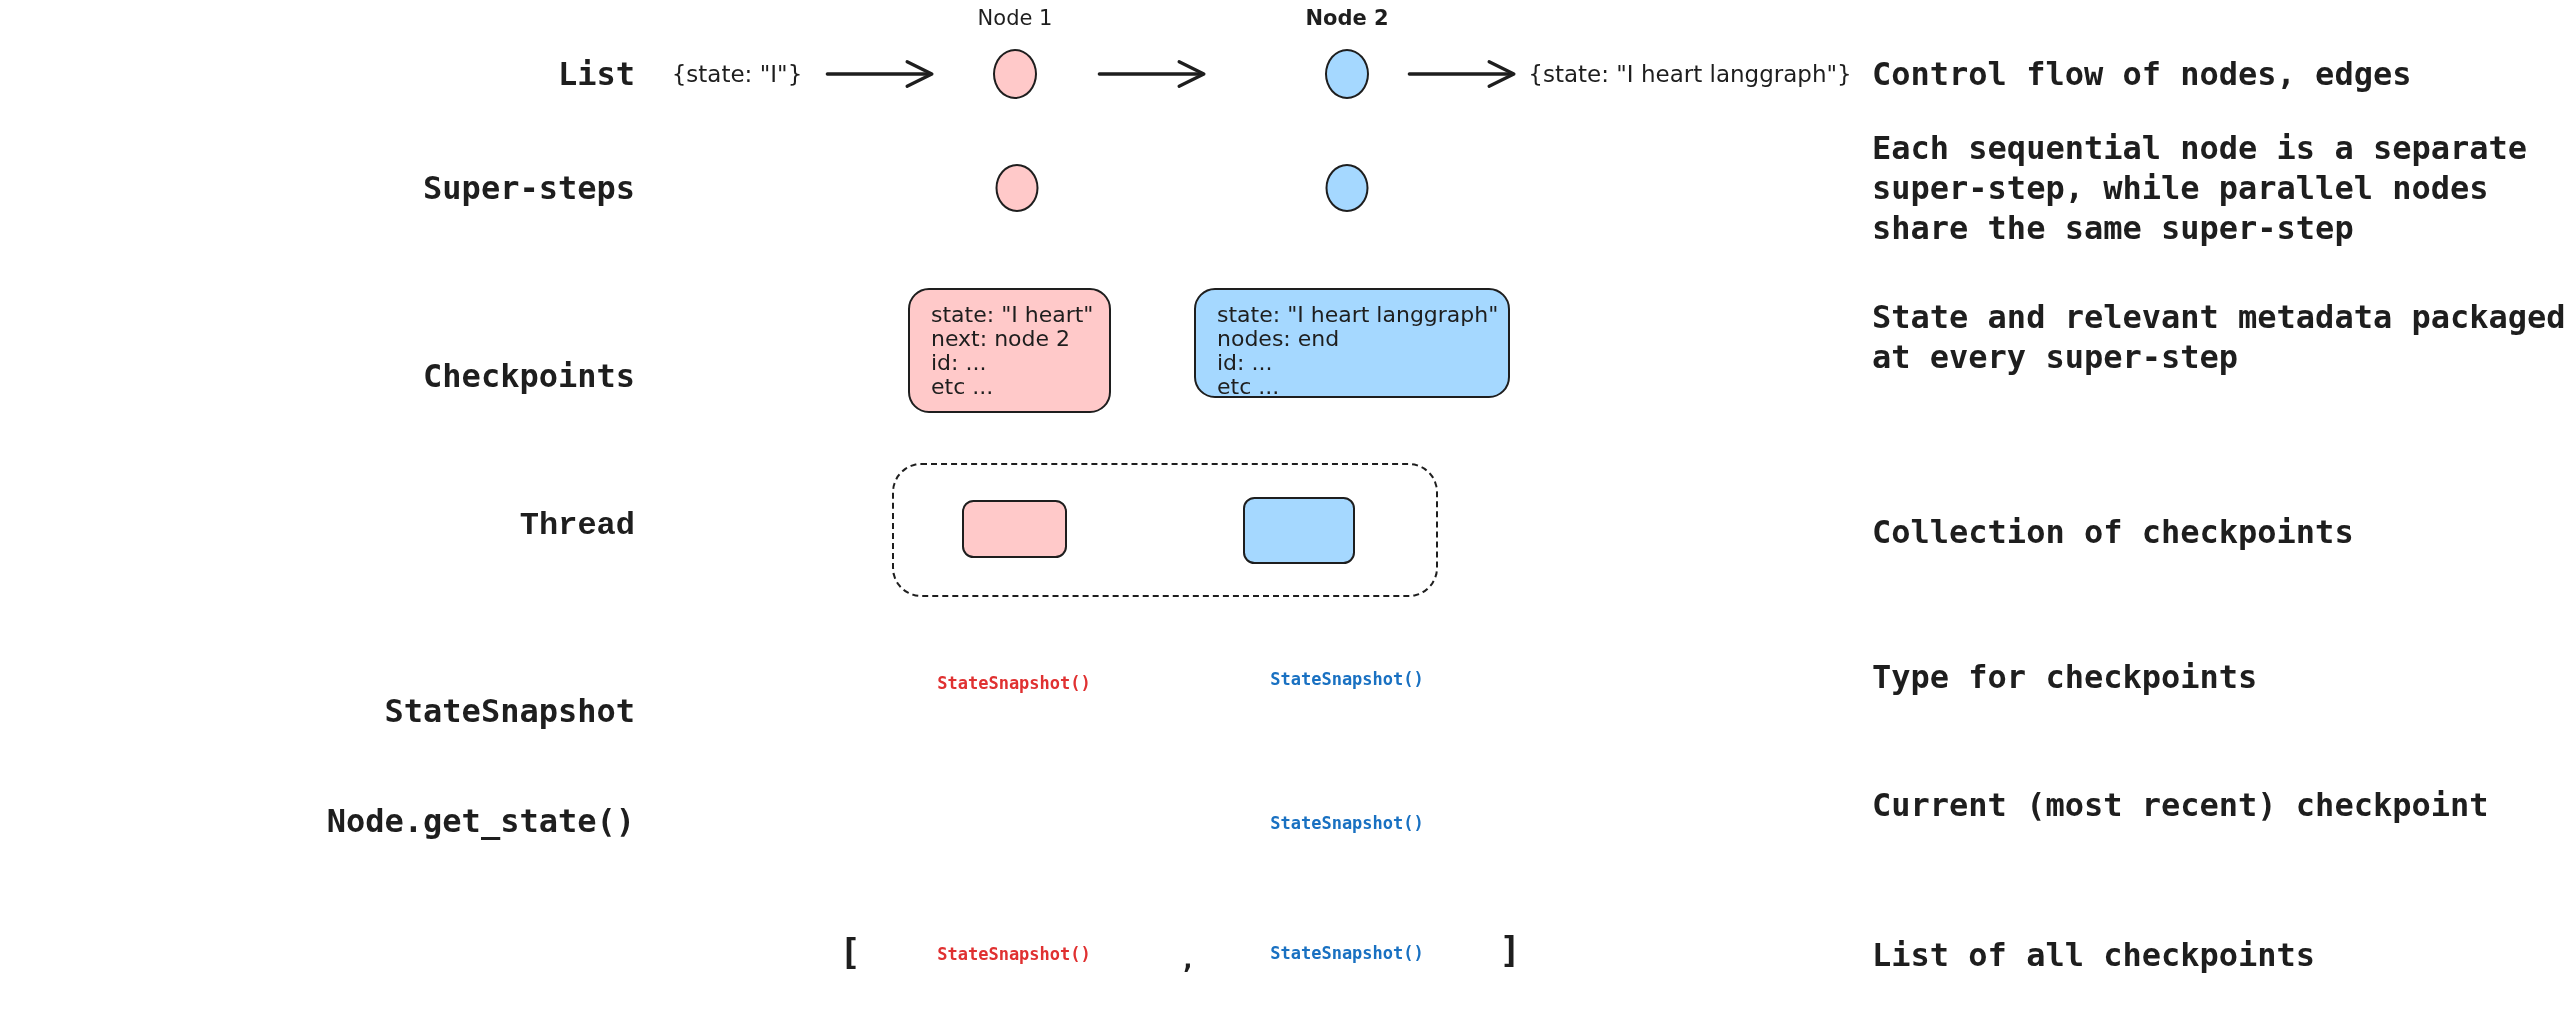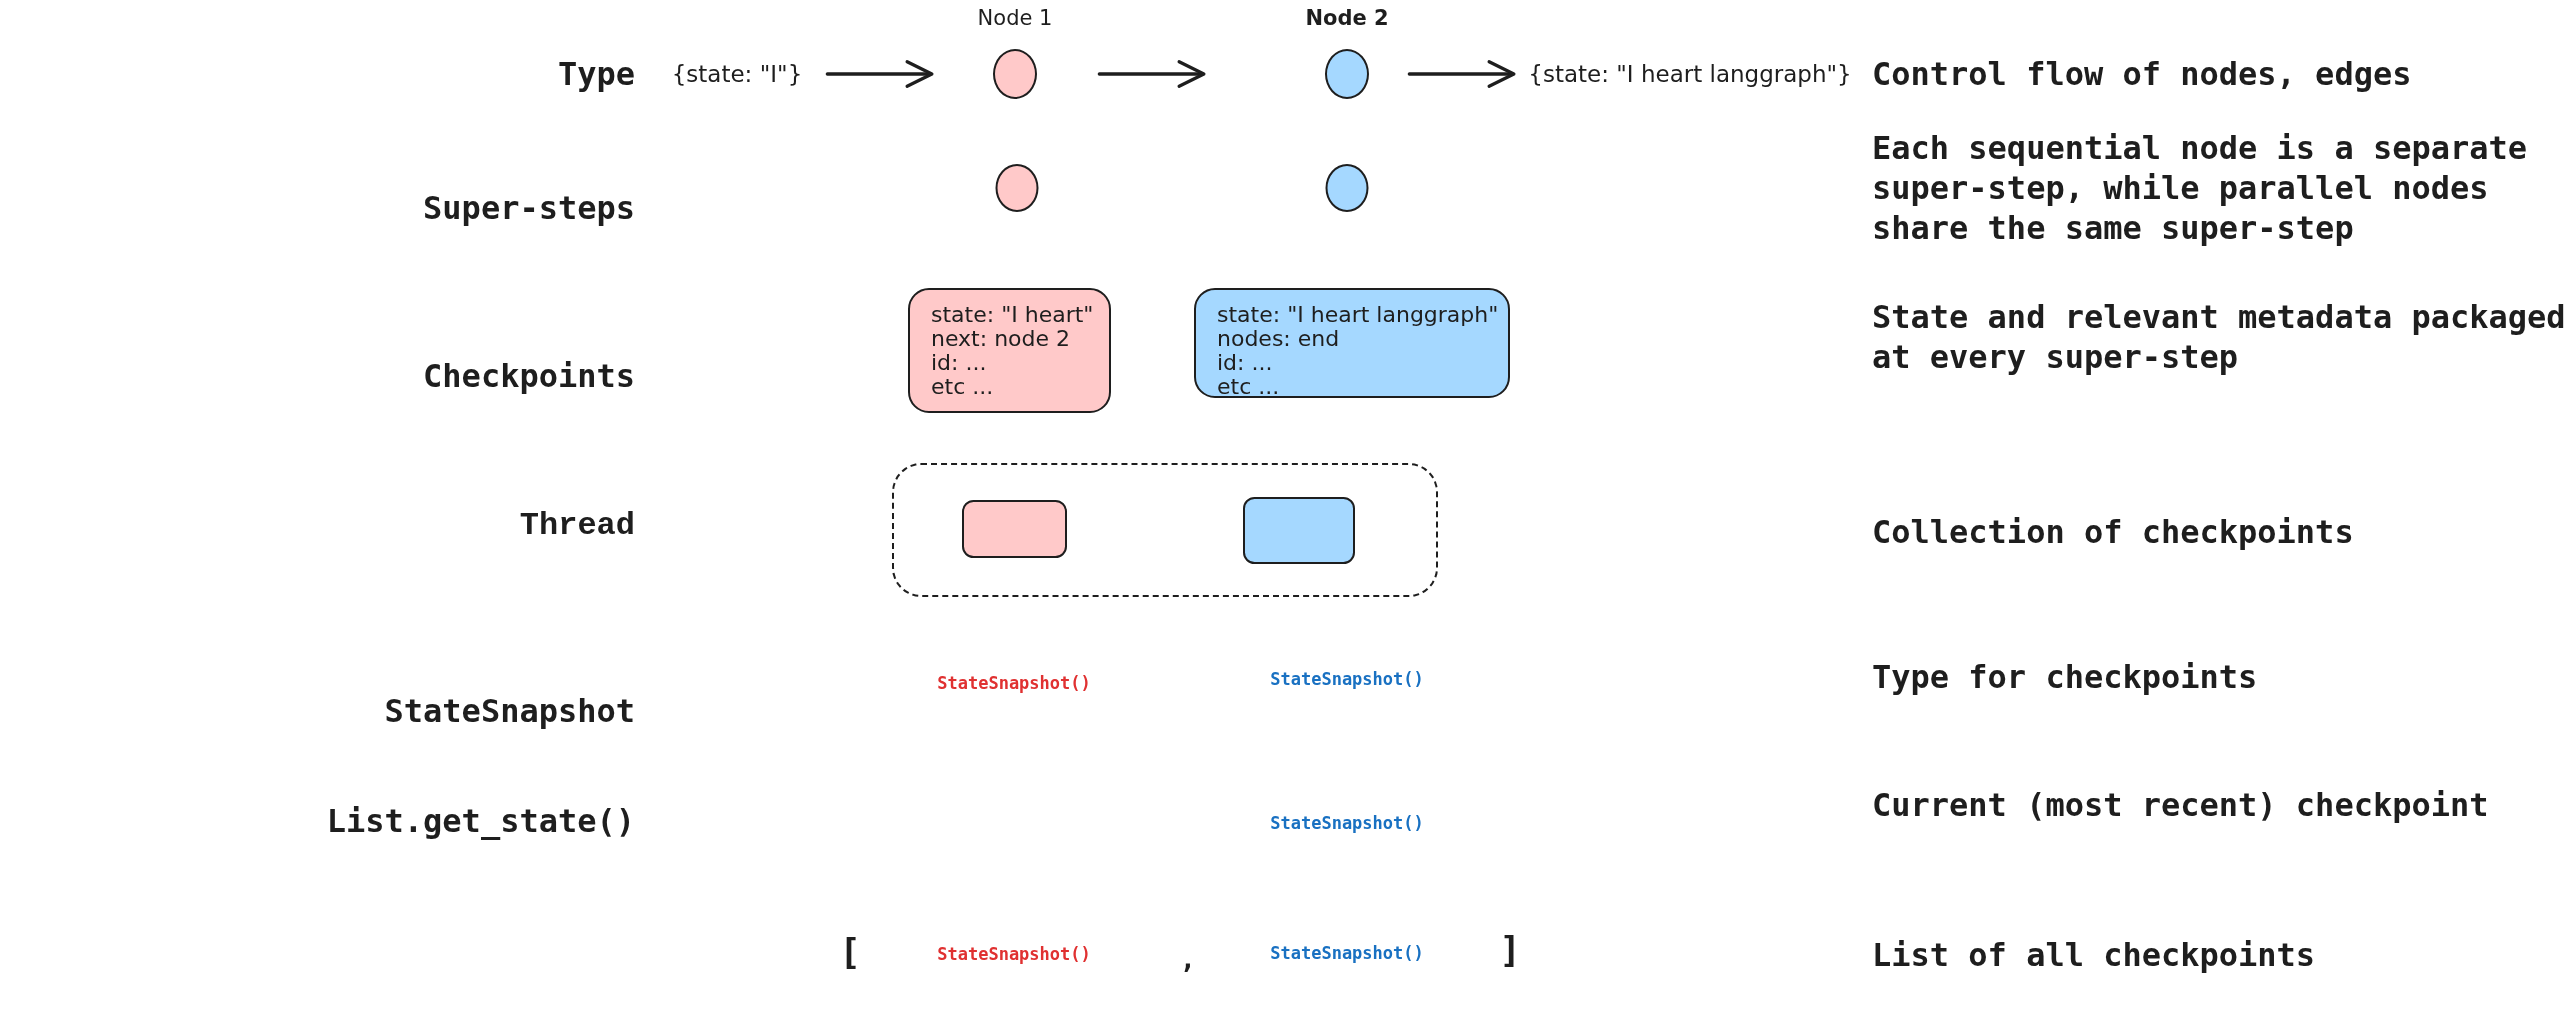--- a/index.html
+++ b/index.html
@@ -25,21 +25,21 @@
   .mini-rect{position:absolute;border:2.9px solid #1e1e1e;border-radius:11.5px;box-sizing:border-box;}
   .bracket{font-size:36px;font-weight:600;}
   .comma{font-size:27px;font-weight:600;}
   svg{display:block;}
 </style>
 </head>
 <body>
 
 <div id="canvas">
 
-  <div class="row-label" style="top:74px;">Type</div>
+  <div class="row-label" style="top:74px;">List</div>
 
   <div class="abs hand center" style="left:737px;top:74px;font-size:23px;">{state: "I"}</div>
 
   <div class="abs" style="left:825px;top:55px;">
     <svg width="113" height="38" viewBox="0 0 118 40">
       <line x1="2" y1="20" x2="110" y2="20" stroke="#1e1e1e" stroke-width="3.5" stroke-linecap="round"></line>
       <path d="M 86 7 L 112 20 L 86 33" fill="none" stroke="#1e1e1e" stroke-width="3.5" stroke-linecap="round" stroke-linejoin="round"></path>
     </svg>
   </div>
 
@@ -60,21 +60,21 @@
     <svg width="113" height="38" viewBox="0 0 118 40">
       <line x1="2" y1="20" x2="110" y2="20" stroke="#1e1e1e" stroke-width="3.5" stroke-linecap="round"></line>
       <path d="M 86 7 L 112 20 L 86 33" fill="none" stroke="#1e1e1e" stroke-width="3.5" stroke-linecap="round" stroke-linejoin="round"></path>
     </svg>
   </div>
 
   <div class="abs hand center" style="left:1690px;top:74px;font-size:23px;">{state: "I heart langgraph"}</div>
 
   <div class="row-desc" style="top:74px;">Control flow of nodes, edges</div>
 
-  <div class="row-label" style="top:188px;margin-top:20px;">Super-steps</div>
+  <div class="row-label" style="top:188px;">Super-steps</div>
 
   <div class="node-circle center" style="left:1017px;top:188px;width:43px;height:48px;background:#ffc9c9;"></div>
   <div class="node-circle center" style="left:1347px;top:188px;width:43px;height:48px;background:#a5d8ff;"></div>
 
   <div class="row-desc" style="top:188px;">Each sequential node is a separate super-step, while parallel nodes share the same super-step</div>
 
   <div class="row-label" style="top:376px;">Checkpoints</div>
 
   <div class="ckpt-box" style="left:908px;top:288px;width:203px;height:125px;background:#ffc9c9;">
     <div class="hand-line">state: "I heart"</div>
@@ -100,21 +100,21 @@
 
   <div class="row-desc" style="top:532px;">Collection of checkpoints</div>
 
   <div class="row-label" style="top:675px;margin-top:36px;">StateSnapshot</div>
 
   <div class="abs code center" style="left:1014px;top:683px;color:#e03131;">StateSnapshot()</div>
   <div class="abs code center" style="left:1347px;top:679px;color:#1971c2;">StateSnapshot()</div>
 
   <div class="row-desc" style="top:677px;">Type for checkpoints</div>
 
-  <div class="row-label" style="top:821px;">List.get_state()</div>
+  <div class="row-label" style="top:821px;">Node.get_state()</div>
 
   <div class="abs code center" style="left:1347px;top:823px;color:#1971c2;">StateSnapshot()</div>
 
   <div class="row-desc" style="top:805px;">Current (most recent) checkpoint</div>
 
 
   <div class="abs bracket center" style="left:850px;top:951px;">[</div>
   <div class="abs code center" style="left:1014px;top:954px;color:#e03131;">StateSnapshot()</div>
   <div class="abs comma center" style="left:1188px;top:958px;">,</div>
   <div class="abs code center" style="left:1347px;top:953px;color:#1971c2;">StateSnapshot()</div>

